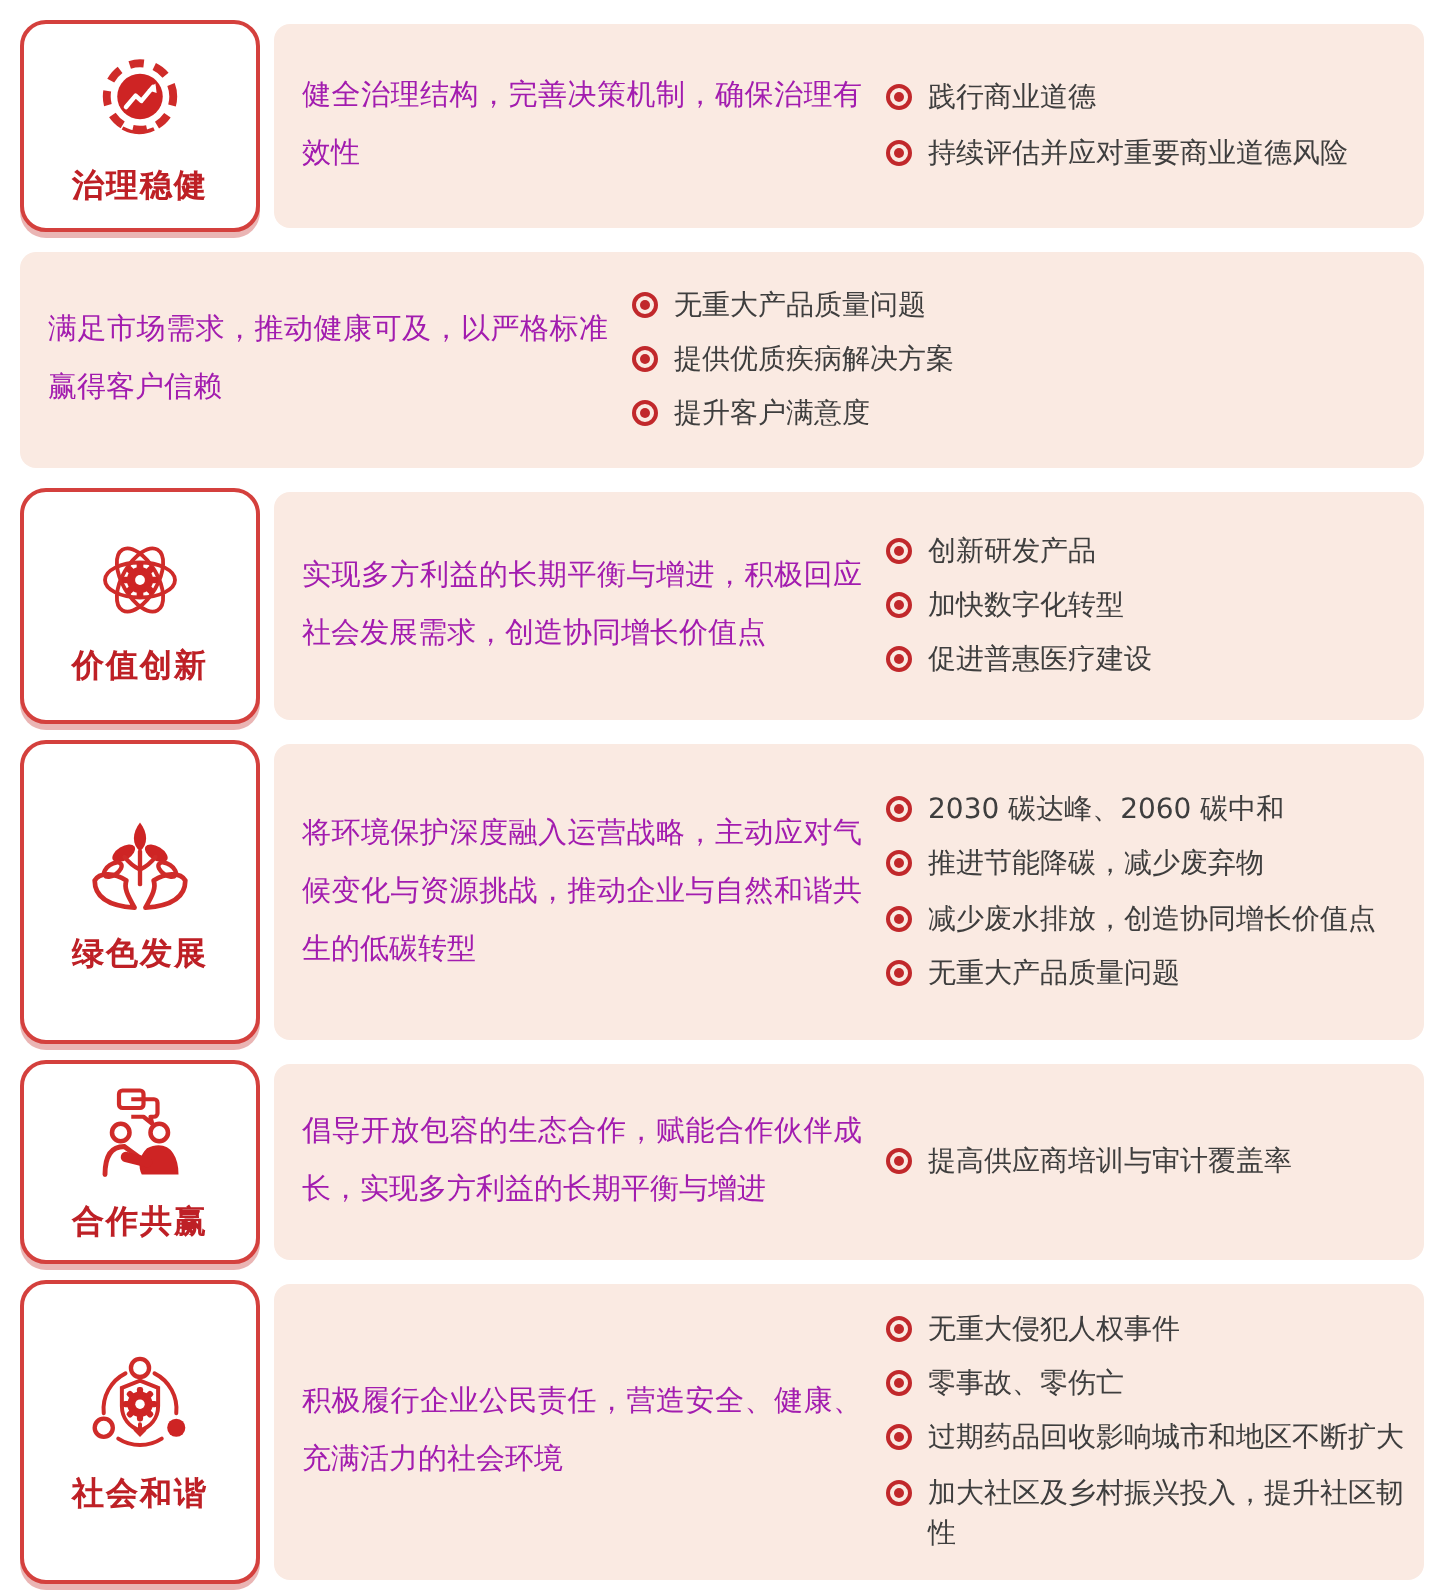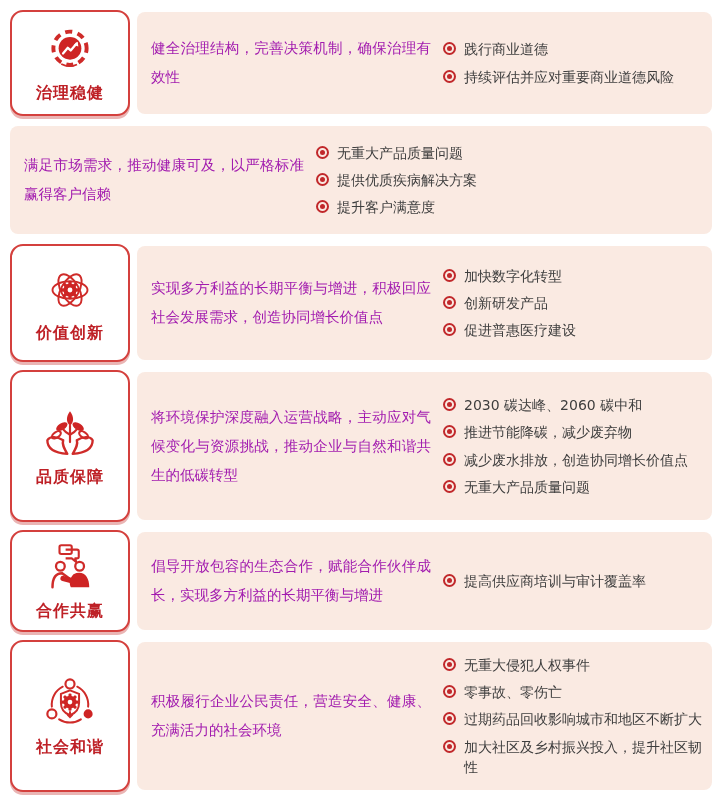--- a/index.html
+++ b/index.html
@@ -187,26 +187,26 @@
     <circle cx="32" cy="32" r="2.8" fill="#ffffff"></circle>
   </svg>
           </span>
       <span class="card-label">价值创新</span>
     </div>
     <div class="panel">
       <div class="desc">实现多方利益的长期平衡与增进，积极回应社会发展需求，创造协同增长价值点</div>
       <div class="bullets">
   <div class="bullet">
     <span class="bullet-marker"></span>
+    <span class="bullet-text">创新研发产品</span>
+  </div>
+
+  <div class="bullet">
+    <span class="bullet-marker"></span>
     <span class="bullet-text">加快数字化转型</span>
-  </div>
-
-  <div class="bullet">
-    <span class="bullet-marker"></span>
-    <span class="bullet-text">创新研发产品</span>
   </div>
 
   <div class="bullet">
     <span class="bullet-marker"></span>
     <span class="bullet-text">促进普惠医疗建设</span>
   </div>
 </div>
     </div>
   </div>
 
@@ -225,21 +225,21 @@
       <path d="M32,34 C36,32 39,29 40.5,27"></path>
       <ellipse cx="17" cy="34" rx="5.5" ry="3" transform="rotate(-34 17 34)"></ellipse>
       <ellipse cx="47" cy="34" rx="5.5" ry="3" transform="rotate(34 47 34)"></ellipse>
     </g>
     <g fill="none" stroke="#CF2B29" stroke-width="2.6" stroke-linecap="round" stroke-linejoin="round">
       <path d="M7,40 C7,49 14,54 29,55 C25,48 23,44 24.5,40 C18,36 10,35 7,40 Z"></path>
       <path d="M57,40 C57,49 50,54 35,55 C39,48 41,44 39.5,40 C46,36 54,35 57,40 Z"></path>
     </g>
   </svg>
           </span>
-      <span class="card-label">品质保障</span>
+      <span class="card-label">绿色发展</span>
     </div>
     <div class="panel">
       <div class="desc">将环境保护深度融入运营战略，主动应对气候变化与资源挑战，推动企业与自然和谐共生的低碳转型</div>
       <div class="bullets">
   <div class="bullet">
     <span class="bullet-marker"></span>
     <span class="bullet-text">2030 碳达峰、2060 碳中和</span>
   </div>
 
   <div class="bullet">

